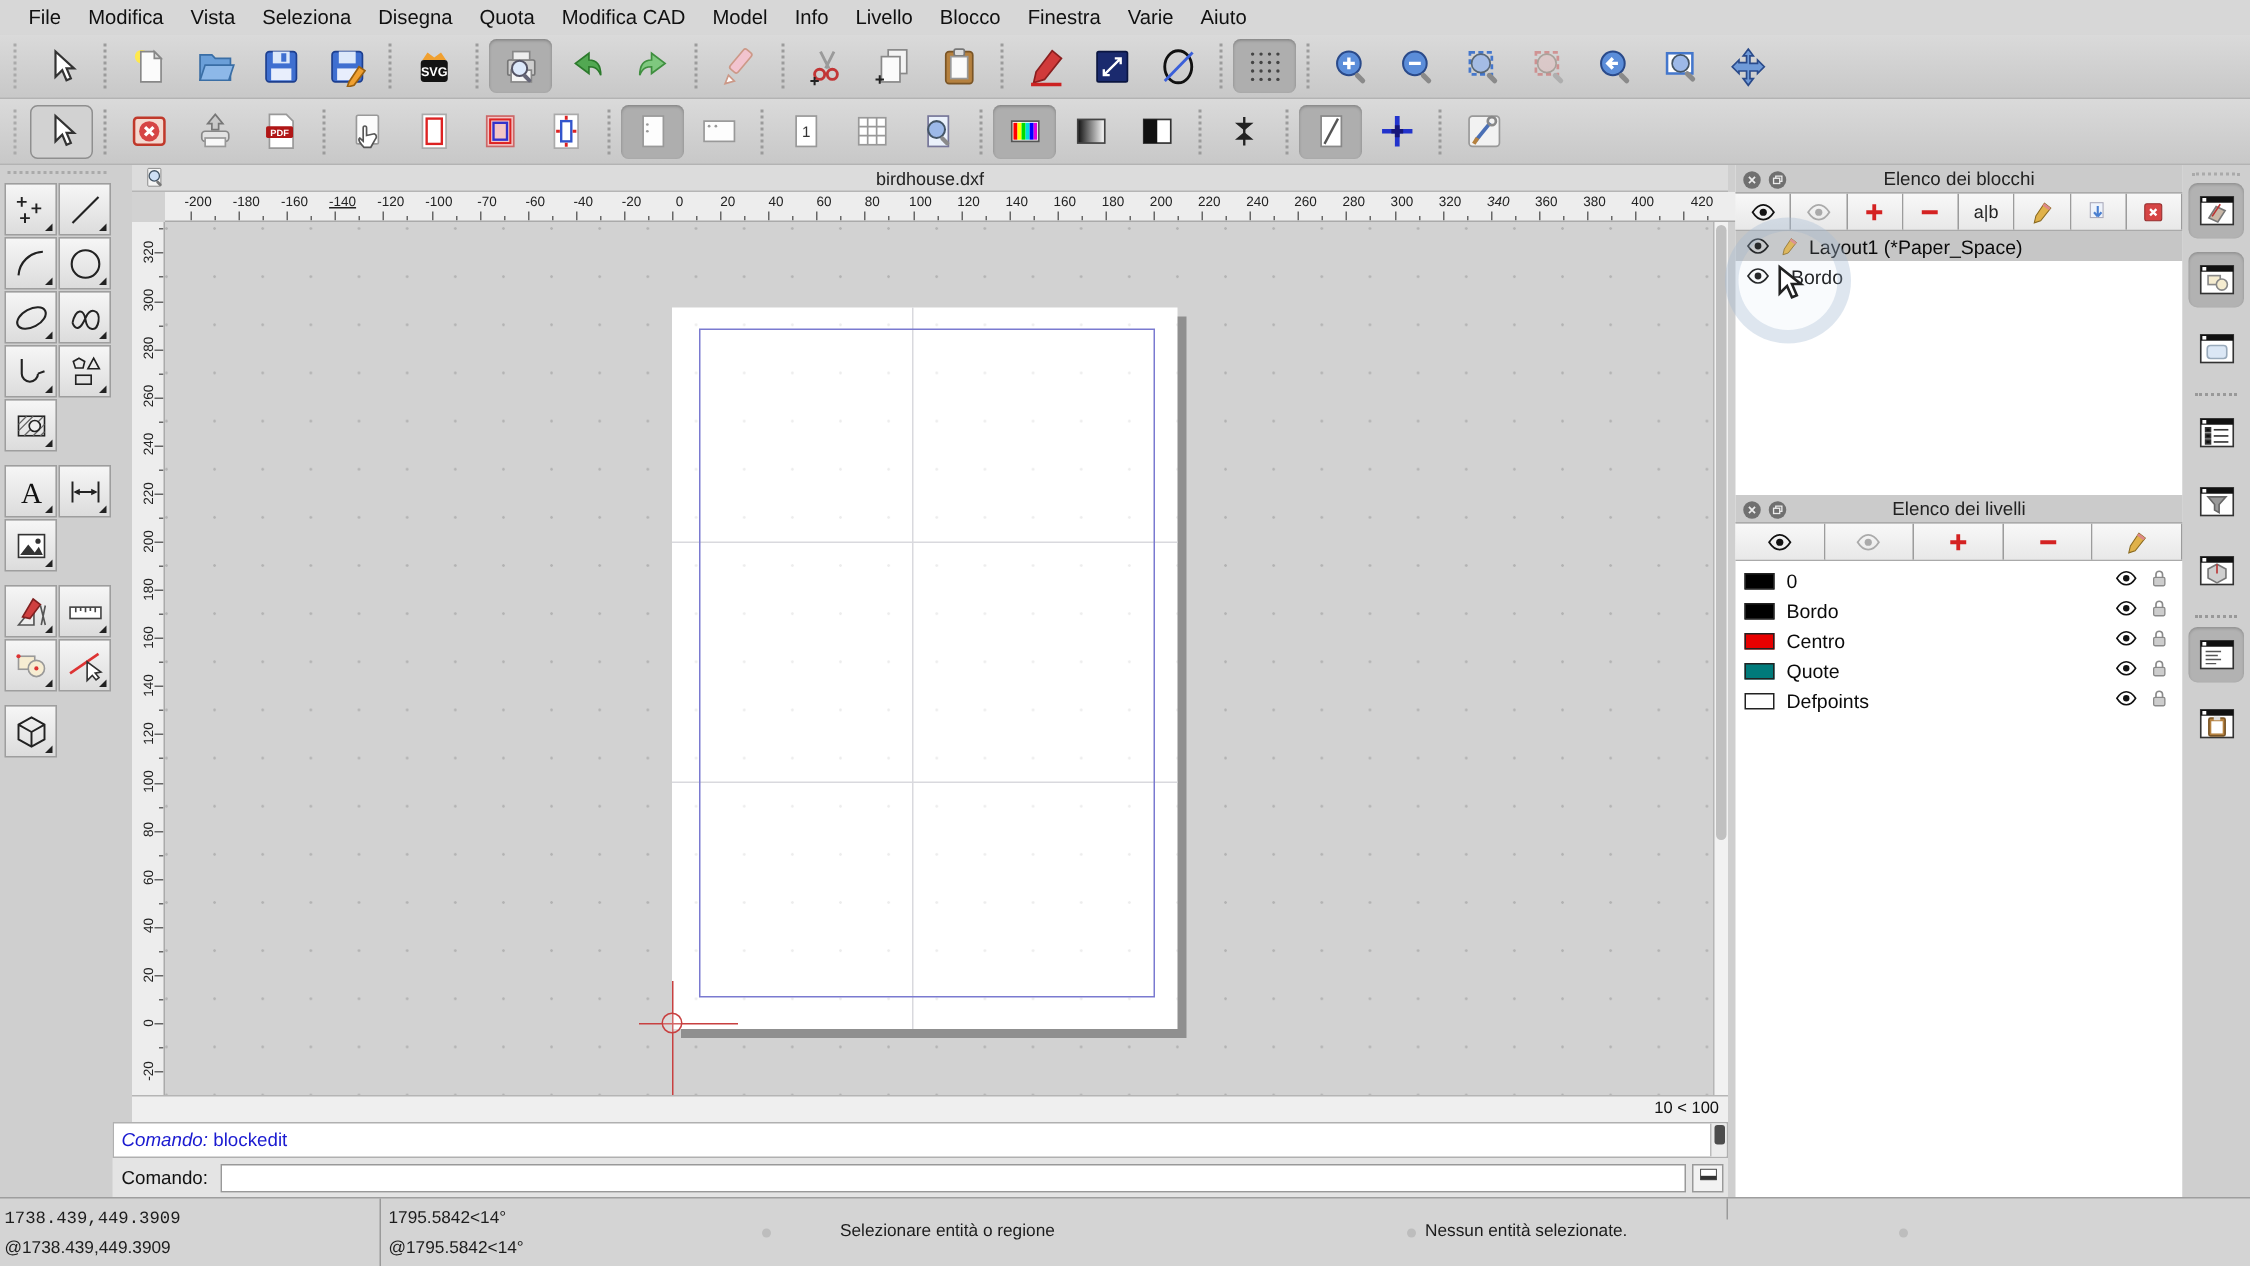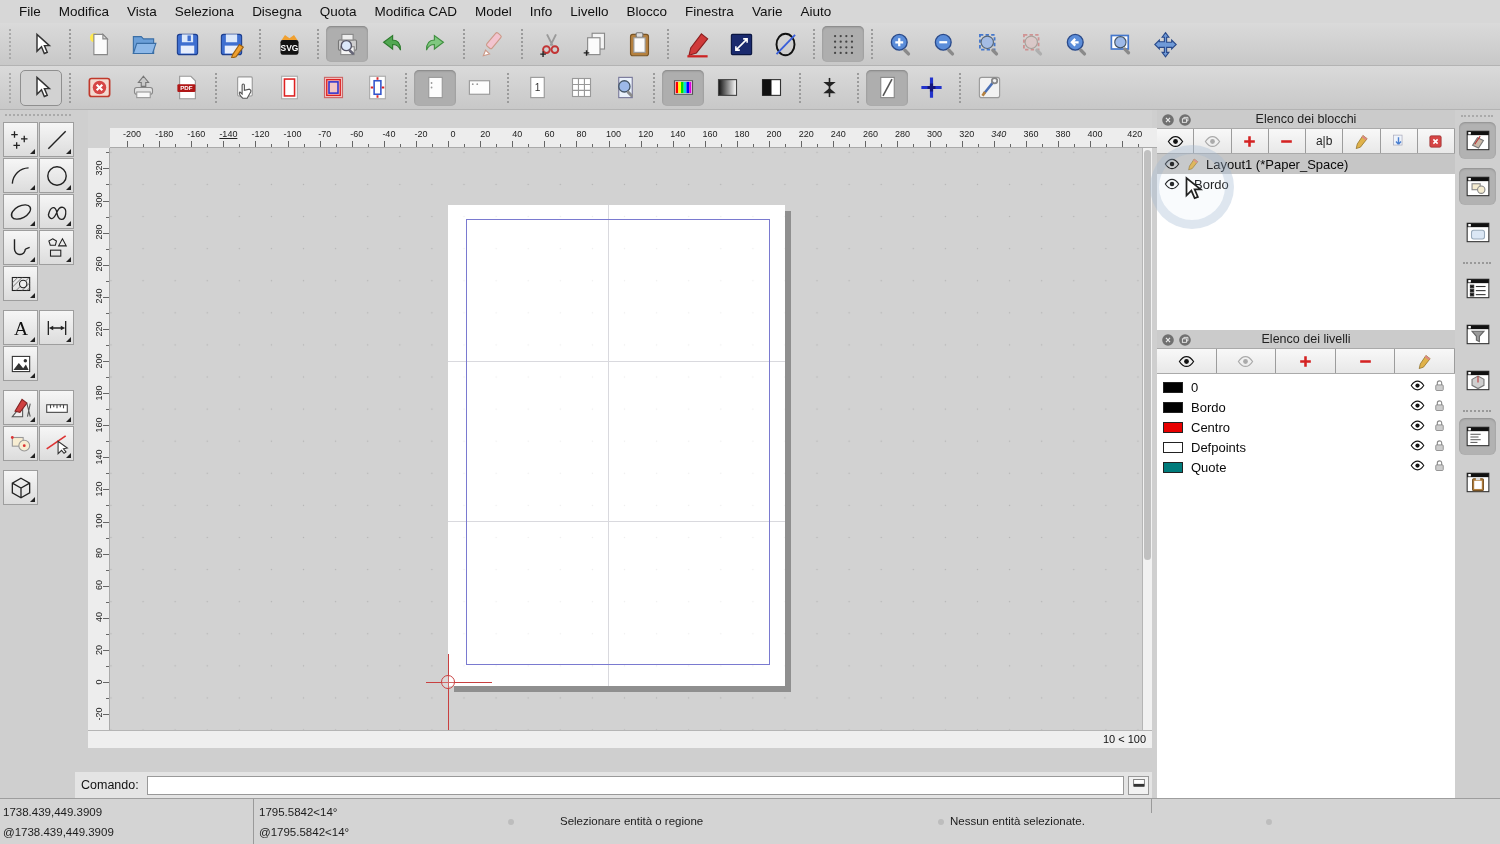--- a/index.html
+++ b/index.html
@@ -577,20 +577,28 @@
       </div>
       <div class="tool" style="left: 3px; top: 360px;">
         <svg viewBox="0 0 24 24" xmlns="http://www.w3.org/2000/svg">
           <path d="M12 3l8 4.5v9L12 21l-8-4.5v-9zM4 7.5l8 4.5 8-4.5M12 12v9" fill="none" stroke="#222" stroke-width="1.2"></path>
         </svg>
         <span class="corner"></span>
       </div>
     </div>
 
   <div id="cwin">
+    <div id="ctitle">
+      <span class="wicon" id="wicon"><svg viewBox="0 0 24 24" xmlns="http://www.w3.org/2000/svg">
+            <rect x="4" y="2" width="14" height="19" rx="1" fill="#f4f4f4" stroke="#888"></rect>
+            <circle cx="11" cy="10" r="5.5" fill="#cfe0f5" stroke="#456" stroke-width="1.4"></circle>
+            <rect x="14.5" y="14.5" width="7" height="3" rx="1.5" transform="rotate(45 14.5 14.5)" fill="#777"></rect>
+          </svg></span>
+      <div class="ttl">birdhouse.dxf</div>
+    </div>
     <div id="vruler">
         <span class="lab" style="top: 15px;">320</span>
         <span class="lab" style="top: 47.1px;">300</span>
         <span class="lab" style="top: 79.2px;">280</span>
         <span class="lab" style="top: 111.3px;">260</span>
         <span class="lab" style="top: 143.4px;">240</span>
         <span class="lab" style="top: 175.5px;">220</span>
         <span class="lab" style="top: 207.6px;">200</span>
         <span class="lab" style="top: 239.7px;">180</span>
         <span class="lab" style="top: 271.8px;">160</span>
@@ -753,33 +761,43 @@
       </div>
     </div>
     <div id="vscroll">
         <div class="thumb"></div>
       </div>
     <div id="bstrip">
       <span class="gridinfo">10 &lt; 100</span>
     </div>
   </div>
 
+  <div id="cmdhist">
+    <div class="line">
+      <span class="p">Comando:</span>
+      <span> </span>
+      <span>blockedit</span>
+    </div>
+    <div class="sb">
+        <div class="th"></div>
+      </div>
+  </div>
   <div id="cmdrow">
     <label>Comando:</label>
     <input type="text" value="" style="">
     <div class="mbtn">
         <span id="mbtnicon"><svg viewBox="0 0 24 24" xmlns="http://www.w3.org/2000/svg">
             <rect x="3" y="6" width="18" height="12" fill="#fff" stroke="#333"></rect>
             <rect x="3" y="13.5" width="18" height="4.5" fill="#333"></rect>
           </svg></span>
       </div>
   </div>
 
   <div id="statusbar">
-    <span class="st" style="left:3px; top:7px;">1738.439,449.3909</span>
+    <span class="st" style="left:3px; top:7px;font-family:Liberation Mono, monospace;">1738.439,449.3909</span>
     <span class="st" style="left:3px; top:27px;">@1738.439,449.3909</span>
     <span class="stsep" style="left:253px; top:0; height:46px;"></span>
     <span class="st" style="left:259px; top:7px;">1795.5842&lt;14°</span>
     <span class="st" style="left:259px; top:27px;">@1795.5842&lt;14°</span>
     <span class="stdot" style="left:508px; top:20px;"></span>
     <span class="st" style="left:560px; top:16px;">Selezionare entità o regione</span>
 
     <span class="stdot" style="left:938px; top:20px;"></span>
     <span class="st" style="left:950px; top:16px;">Nessun entità selezionate.</span>
     <span class="stsep" style="left:1151px; top:0; height:14px;"></span>
@@ -940,47 +958,47 @@
               <path d="M2 12c3.2-5 7-7 10-7s6.8 2 10 7c-3.2 5-7 7-10 7s-6.8-2-10-7z" fill="none" stroke="#111" stroke-width="1.7"></path>
               <circle cx="12" cy="12" r="3.4" fill="#111"></circle>
             </svg></span>
           <span><svg viewBox="0 0 24 24" xmlns="http://www.w3.org/2000/svg">
               <rect x="6" y="11" width="12" height="9" rx="1.5" fill="#cdcdcd" stroke="#8a8a8a" stroke-width="1.4"></rect>
               <path d="M8.5 11V8a3.5 3.5 0 0 1 7 0v3" fill="none" stroke="#8a8a8a" stroke-width="1.8"></path>
             </svg></span>
         </span>
       </div>
       <div class="prow">
+        <span class="swatch" style="background: rgb(0, 123, 123);"></span>
+        <span class="txt" style="margin-left: 8px;">Quote</span>
+        <span class="rowicons">
+          <span><svg viewBox="0 0 24 24" xmlns="http://www.w3.org/2000/svg">
+              <path d="M2 12c3.2-5 7-7 10-7s6.8 2 10 7c-3.2 5-7 7-10 7s-6.8-2-10-7z" fill="none" stroke="#111" stroke-width="1.7"></path>
+              <circle cx="12" cy="12" r="3.4" fill="#111"></circle>
+            </svg></span>
+          <span><svg viewBox="0 0 24 24" xmlns="http://www.w3.org/2000/svg">
+              <rect x="6" y="11" width="12" height="9" rx="1.5" fill="#cdcdcd" stroke="#8a8a8a" stroke-width="1.4"></rect>
+              <path d="M8.5 11V8a3.5 3.5 0 0 1 7 0v3" fill="none" stroke="#8a8a8a" stroke-width="1.8"></path>
+            </svg></span>
+        </span>
+      </div>
+      <div class="prow">
         <span class="swatch" style="background: rgb(255, 255, 255);"></span>
         <span class="txt" style="margin-left: 8px;">Defpoints</span>
         <span class="rowicons">
           <span><svg viewBox="0 0 24 24" xmlns="http://www.w3.org/2000/svg">
               <path d="M2 12c3.2-5 7-7 10-7s6.8 2 10 7c-3.2 5-7 7-10 7s-6.8-2-10-7z" fill="none" stroke="#111" stroke-width="1.7"></path>
               <circle cx="12" cy="12" r="3.4" fill="#111"></circle>
             </svg></span>
           <span><svg viewBox="0 0 24 24" xmlns="http://www.w3.org/2000/svg">
               <rect x="6" y="11" width="12" height="9" rx="1.5" fill="#cdcdcd" stroke="#8a8a8a" stroke-width="1.4"></rect>
               <path d="M8.5 11V8a3.5 3.5 0 0 1 7 0v3" fill="none" stroke="#8a8a8a" stroke-width="1.8"></path>
             </svg></span>
         </span>
       </div>
-      <div class="prow">
-        <span class="swatch" style="background: rgb(0, 123, 123);"></span>
-        <span class="txt" style="margin-left: 8px;">Quote</span>
-        <span class="rowicons">
-          <span><svg viewBox="0 0 24 24" xmlns="http://www.w3.org/2000/svg">
-              <path d="M2 12c3.2-5 7-7 10-7s6.8 2 10 7c-3.2 5-7 7-10 7s-6.8-2-10-7z" fill="none" stroke="#111" stroke-width="1.7"></path>
-              <circle cx="12" cy="12" r="3.4" fill="#111"></circle>
-            </svg></span>
-          <span><svg viewBox="0 0 24 24" xmlns="http://www.w3.org/2000/svg">
-              <rect x="6" y="11" width="12" height="9" rx="1.5" fill="#cdcdcd" stroke="#8a8a8a" stroke-width="1.4"></rect>
-              <path d="M8.5 11V8a3.5 3.5 0 0 1 7 0v3" fill="none" stroke="#8a8a8a" stroke-width="1.8"></path>
-            </svg></span>
-        </span>
-      </div>
     </div>
   <div id="clickring"></div>
   <span id="panelcursor"><svg viewBox="0 0 24 24" xmlns="http://www.w3.org/2000/svg">
         <path d="M6 2v16l4.5-4.5 3 7 3-1.2-3-7H19z" fill="#fff" stroke="#222" stroke-width="1.6"></path>
       </svg></span>
 
   <div id="dockcol">
       <div class="handle"></div>
       <div class="dockbtn on" style="top: 12px;">
         <svg viewBox="0 0 24 24" xmlns="http://www.w3.org/2000/svg">

